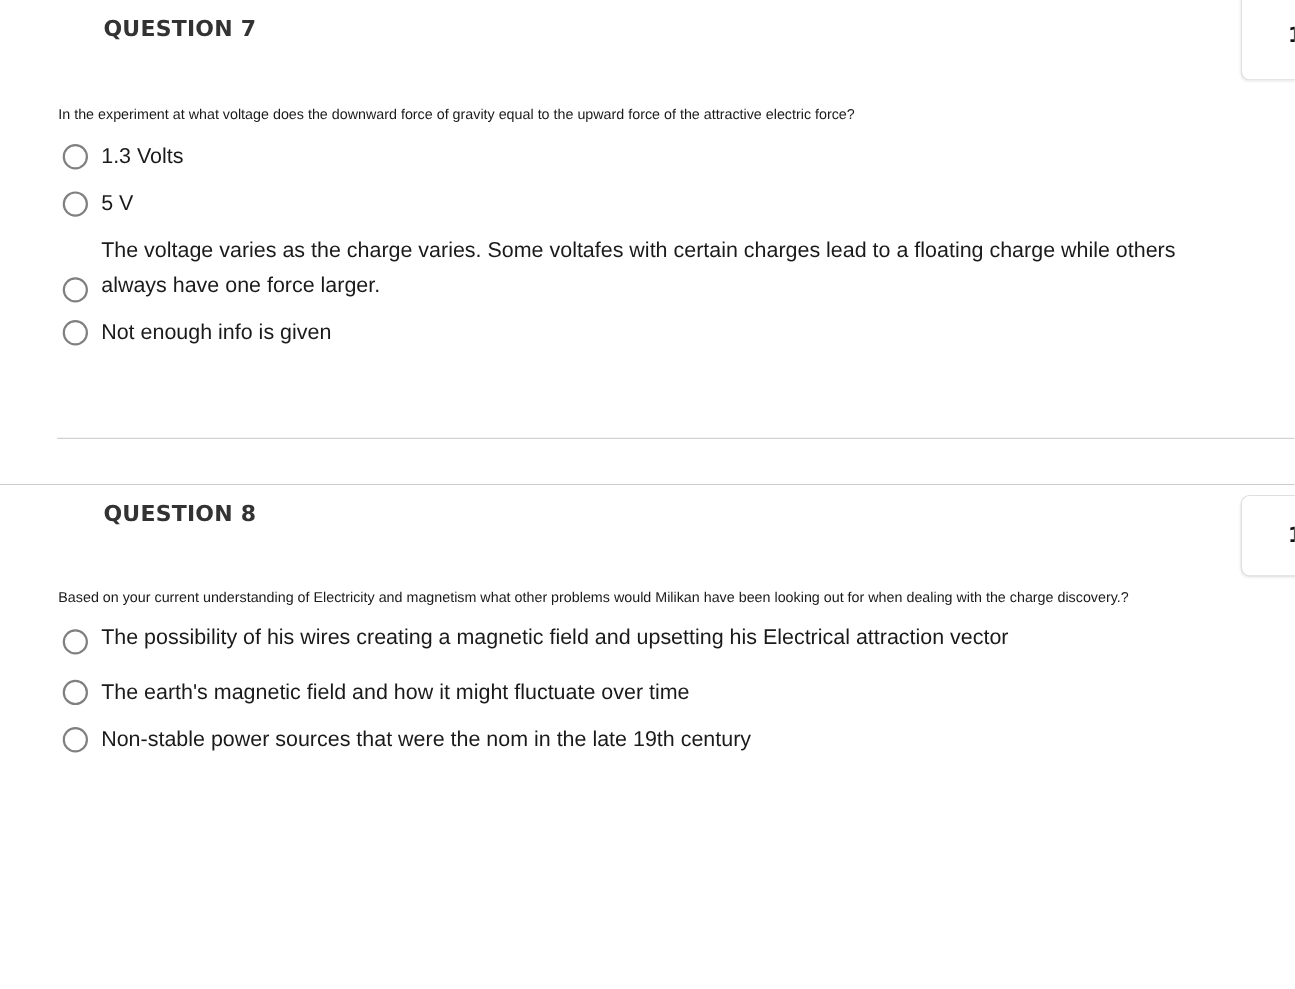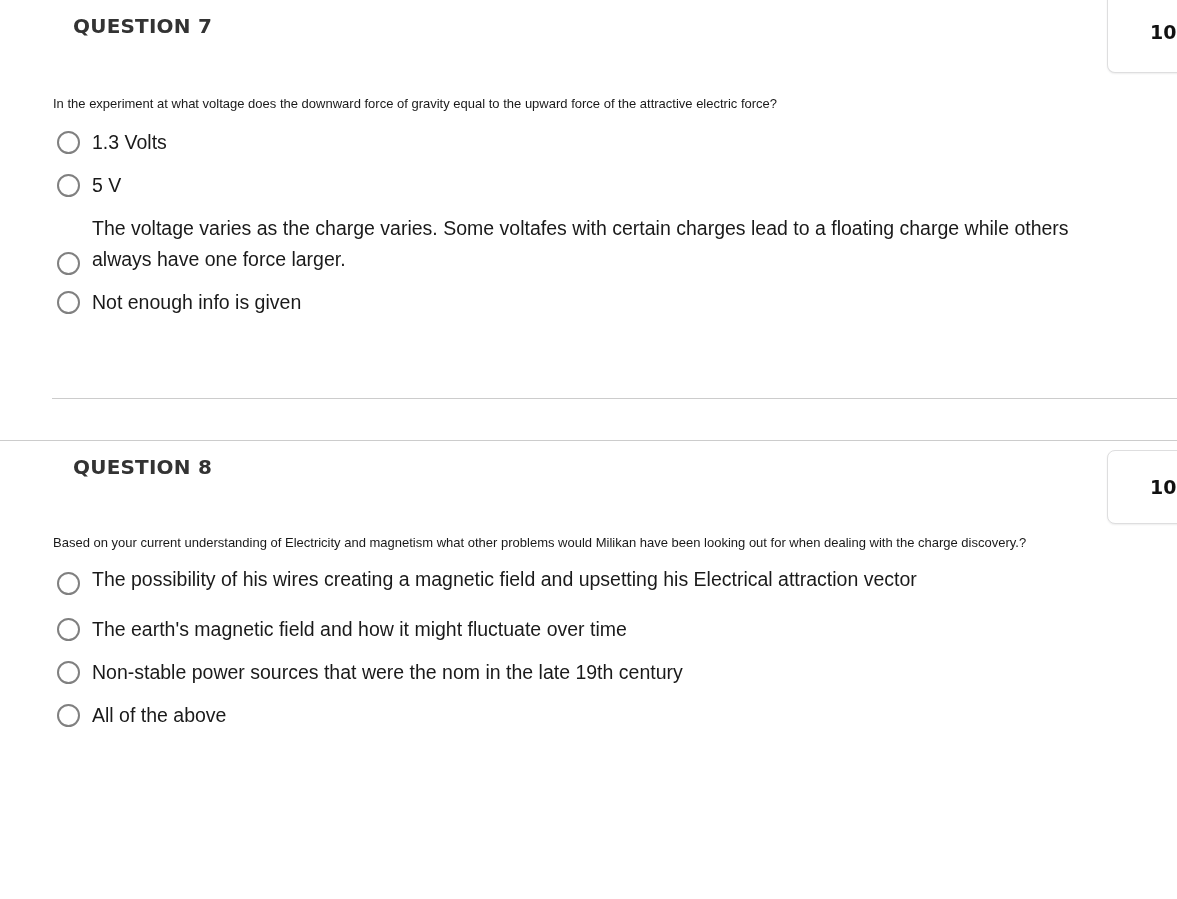--- a/index.html
+++ b/index.html
@@ -27,20 +27,21 @@
   
   .question-block {
     position: relative;
     width: 100%;
     background: #ffffff;
   }
 
   .question-header {
     position: relative;
     height: 72px;
+    margin-left: 21px;
   }
 
   .question-title {
     position: absolute;
     left: 73px;
     top: 14px;
     font-size: 20px;
     font-weight: bold;
     letter-spacing: 0.2px;
     color: #333333;
@@ -223,21 +224,17 @@
       <li class="answer-option single">
         <span class="radio-button"></span>
         <span class="answer-label">The earth's magnetic field and how it might fluctuate over time</span>
       </li>
       <div class="gap-xs"></div>
       <li class="answer-option single">
         <span class="radio-button"></span>
         <span class="answer-label">Non-stable power sources that were the nom in the late 19th century</span>
       </li>
       <div class="gap-xs"></div>
-      <li class="answer-option single">
-        <span class="radio-button"></span>
-        <span class="answer-label">All of the above</span>
-      </li>
     </ul>
 
   </section>
 
 </div>
 
 </body></html>

